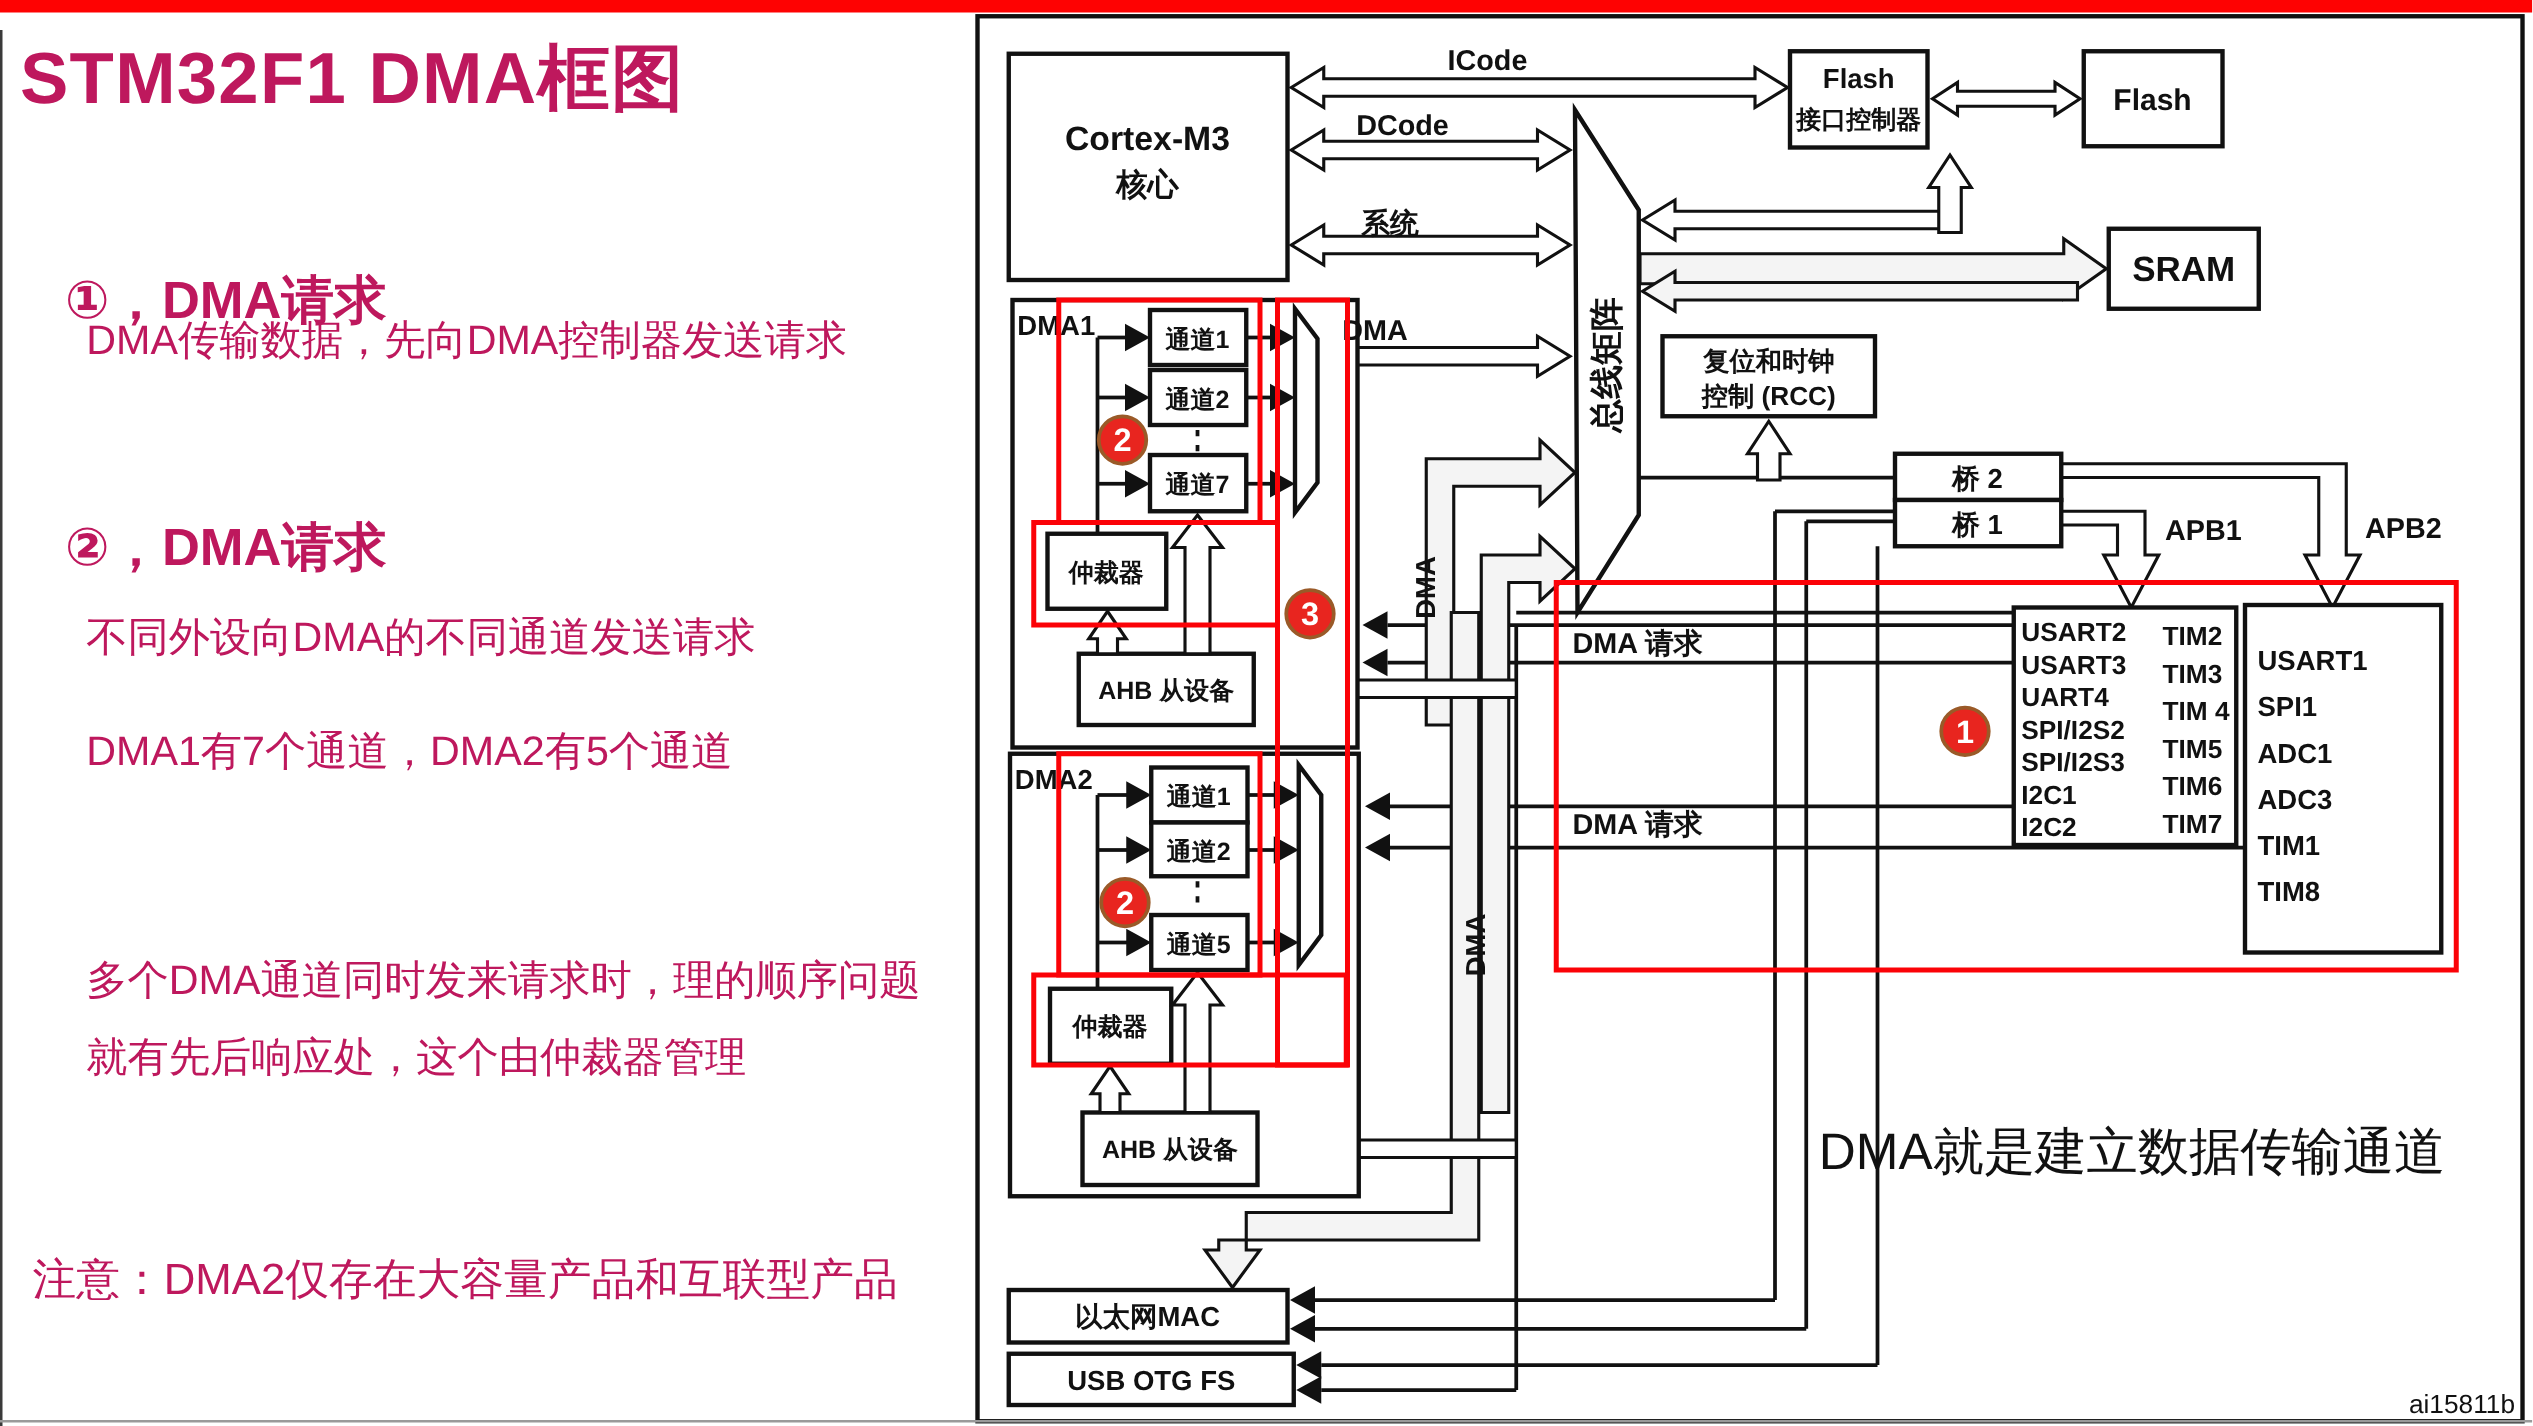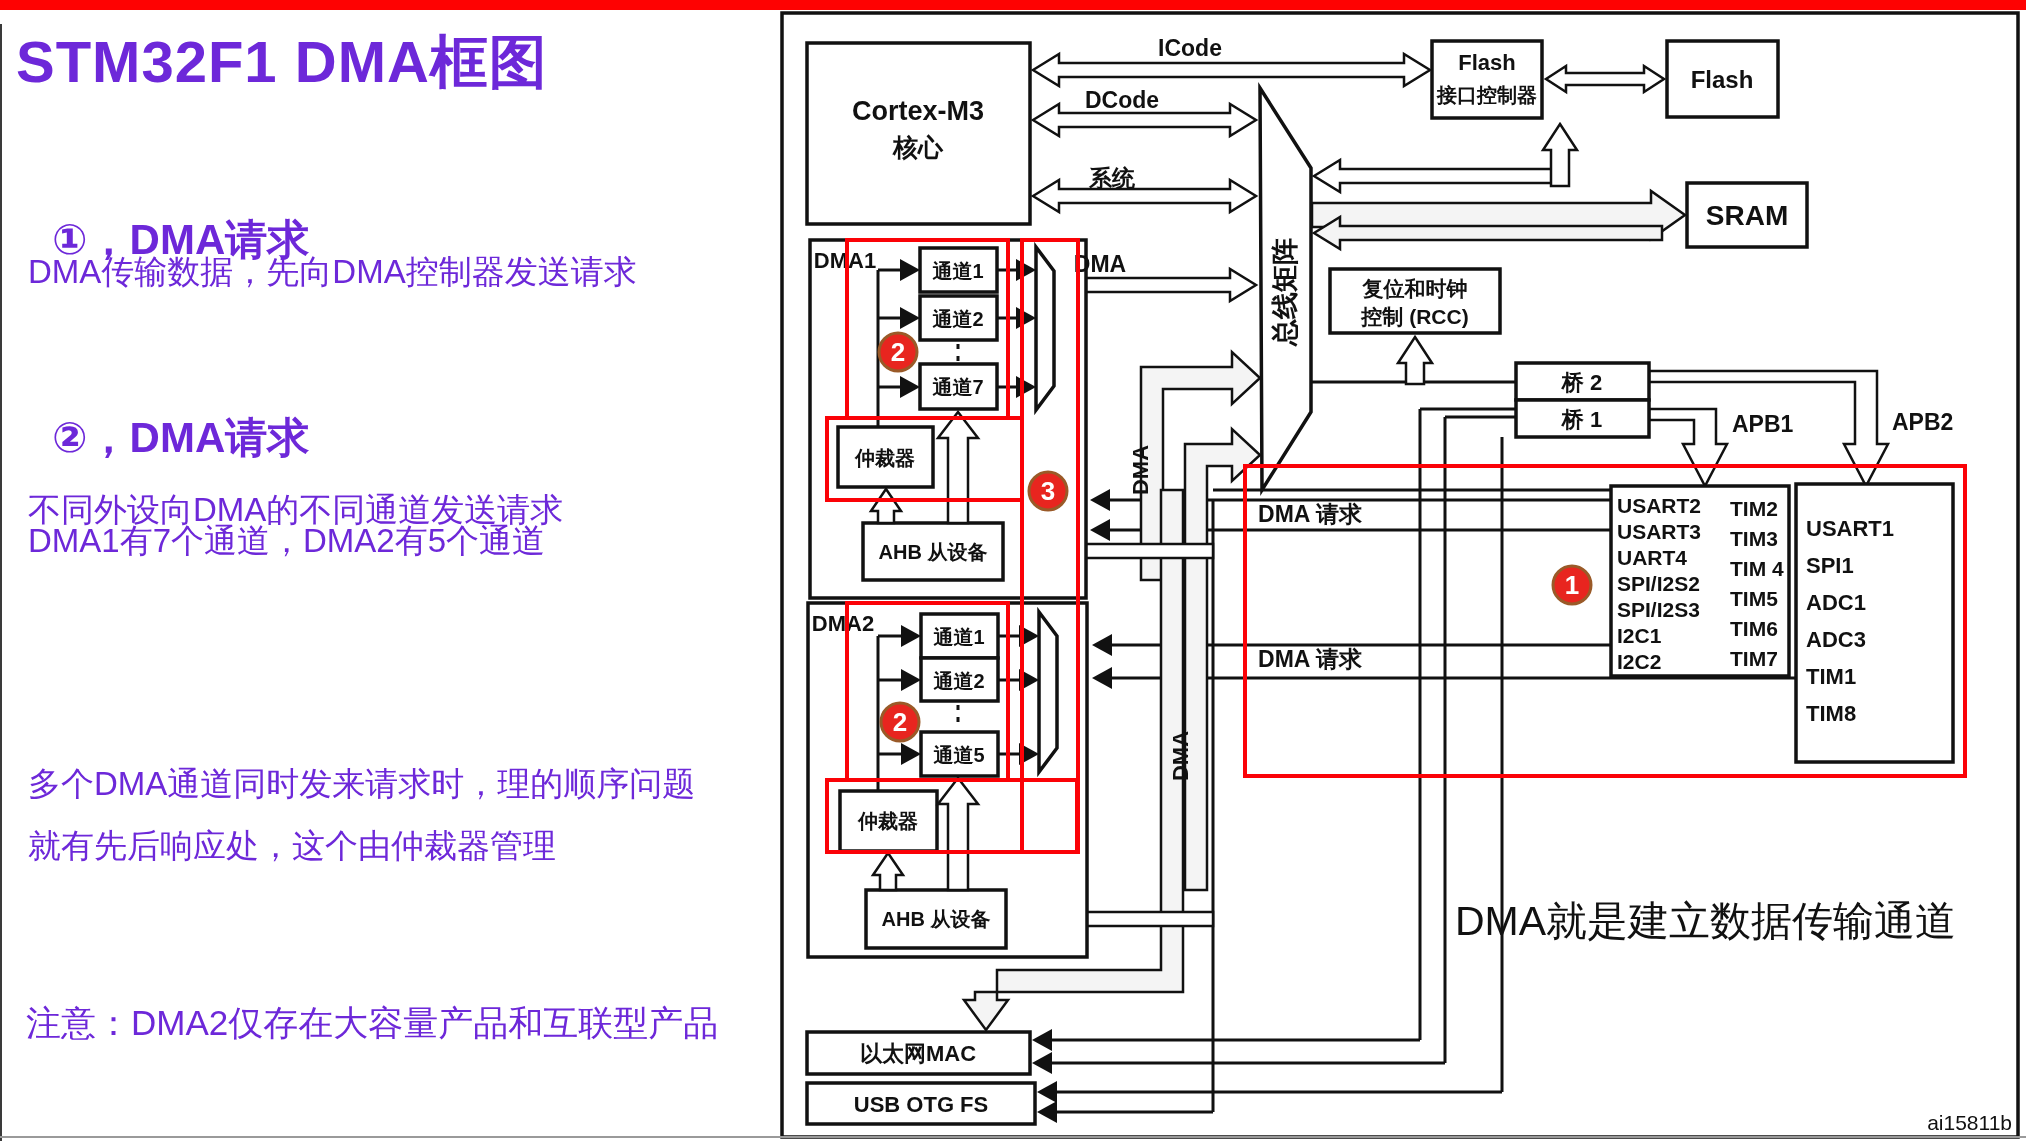--- a/index.html
+++ b/index.html
@@ -1,24 +1,24 @@
 <!DOCTYPE html>
 <html><head>
 <meta charset="utf-8">
 <style>
   html,body{margin:0;padding:0;background:#ffffff;}
   .stage{position:relative;width:2026px;height:1141px;background:#ffffff;overflow:hidden;
          font-family:"Liberation Sans","DejaVu Sans",sans-serif;}
   .topbar{position:absolute;left:0;top:0;width:2026px;height:10px;background:#fe0202;}
   .leftedge{position:absolute;left:0;top:24px;width:2px;height:1117px;background:#3a3a3a;}
   .bottomline{position:absolute;left:0;top:1136px;width:2026px;height:2px;background:#9a9a9a;}
-  .lp{position:absolute;color:#6d28d9;white-space:nowrap;}
+  .lp{position:absolute;color:#be185d;white-space:nowrap;}
   .lp-title{left:16px;top:24px;font-size:58px;font-weight:600;letter-spacing:1px;}
   .lp-h{font-size:42px;font-weight:600;}
-  .lp-b{font-size:33px;font-weight:400;}
+  .lp-b{font-size:33px;font-weight:400;margin-left:41px;}
   .lp-note{left:26px;top:1000px;font-size:35px;font-weight:400;}
   svg text{font-family:"Liberation Sans","DejaVu Sans",sans-serif;fill:#111111;}
   .en{font-weight:700;}
   .cn{font-weight:600;}
   .thin{stroke:#111111;stroke-width:3;fill:none;}
   .thinD{stroke:#111111;stroke-width:3;fill:none;stroke-dasharray:5 7;}
   .box{fill:#ffffff;stroke:#111111;stroke-width:3.5;}
   .blk{fill:#ffffff;stroke:#111111;stroke-width:2.5;stroke-linejoin:miter;}
   .blkg{fill:#f4f4f4;stroke:#111111;stroke-width:2.5;stroke-linejoin:miter;}
   .tri{fill:#111111;stroke:none;}
@@ -33,21 +33,21 @@
   <div class="topbar"></div>
   <div class="leftedge"></div>
 
   <div class="lp lp-title">STM32F1 DMA框图</div>
 
   <div class="lp lp-h" style="left:52px;top:176px;margin-top:36px;">①，DMA请求</div>
   <div class="lp lp-b" style="left:28px;top:250px;">DMA传输数据，先向DMA控制器发送请求</div>
 
   <div class="lp lp-h" style="left:52px;top:410px;">②，DMA请求</div>
   <div class="lp lp-b" style="left:28px;top:488px;">不同外设向DMA的不同通道发送请求</div>
-  <div class="lp lp-b" style="left:28px;top:519px;">DMA1有7个通道，DMA2有5个通道</div>
+  <div class="lp lp-b" style="left:28px;top:579px;">DMA1有7个通道，DMA2有5个通道</div>
 
   <div class="lp lp-b" style="left:28px;top:762px;">多个DMA通道同时发来请求时，理的顺序问题</div>
   <div class="lp lp-b" style="left:28px;top:824px;">就有先后响应处，这个由仲裁器管理</div>
 
   <div class="lp lp-note">注意：DMA2仅存在大容量产品和互联型产品</div>
 
   <svg style="position:absolute;left:779px;top:10px;" width="1247" height="1131" viewBox="779 10 1247 1131" xmlns="http://www.w3.org/2000/svg">
 
     <rect x="782" y="13" width="1236" height="1124" fill="#ffffff" stroke="#111111" stroke-width="3.5"></rect>
 

